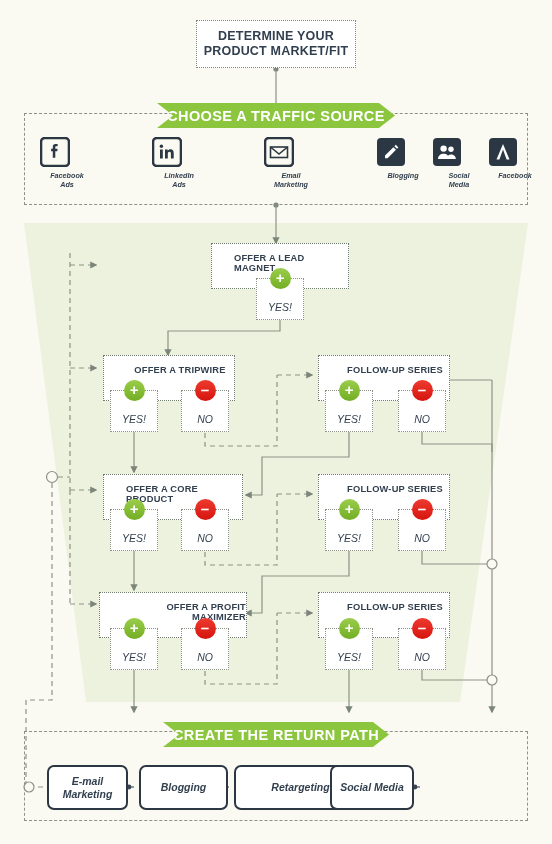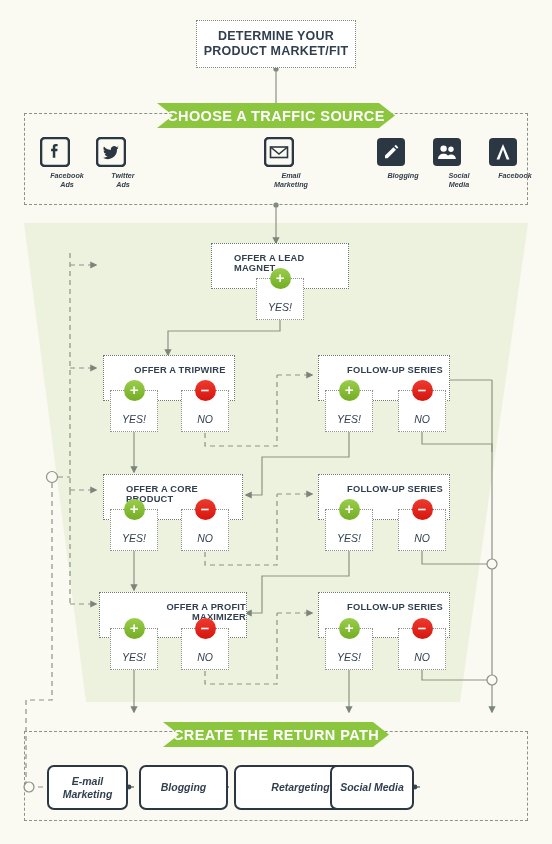--- a/index.html
+++ b/index.html
@@ -213,30 +213,32 @@
   <div class="icon-cell" style="left:26px">
     <div class="icon-sq">
       <svg width="30" height="30" viewBox="0 0 30 30">
           <rect x="1" y="1" width="28" height="28" rx="4" fill="none" stroke="#2b3742" stroke-width="2.6"></rect>
           <path d="M17.6 9.2h-1.5c-.5 0-.8.3-.8.9v1.7h2.3l-.3 2.4h-2v6.6h-2.5v-6.6h-1.7v-2.4h1.7v-2c0-1.7 1-2.7 2.6-2.7h2.2z" fill="#2b3742"></path>
         </svg>
     </div>
     <div class="icon-label">Facebook Ads</div>
   </div>
 
-  <div class="icon-cell" style="left:82px">
+
+  <div class="icon-cell" style="left:138px">
     <div class="icon-sq">
       <svg width="30" height="30" viewBox="0 0 30 30">
           <rect x="1" y="1" width="28" height="28" rx="4" fill="none" stroke="#2b3742" stroke-width="2.6"></rect>
-          <path d="M23 10.4c-.6.3-1.2.5-1.9.6.7-.4 1.2-1 1.4-1.8-.6.4-1.3.7-2.1.8a3.3 3.3 0 0 0-5.6 3 9.3 9.3 0 0 1-6.8-3.4 3.3 3.3 0 0 0 1 4.4c-.5 0-1-.2-1.5-.4a3.3 3.3 0 0 0 2.6 3.2c-.4.2-1 .2-1.5.1a3.3 3.3 0 0 0 3 2.3 6.6 6.6 0 0 1-4.9 1.4 9.3 9.3 0 0 0 14.3-8.3c.7-.5 1.3-1.1 1.7-1.8z" fill="#2b3742"></path>
-        </svg>
-    </div>
-    <div class="icon-label">Twitter Ads</div>
-  </div>
-
+          <rect x="8" y="12.5" width="2.8" height="9" fill="#2b3742"></rect>
+          <circle cx="9.4" cy="9.3" r="1.7" fill="#2b3742"></circle>
+          <path d="M13 12.5h2.7v1.3c.5-.9 1.5-1.5 2.8-1.5 2.1 0 3.2 1.3 3.2 3.7v5.5h-2.8v-4.9c0-1.2-.4-1.9-1.4-1.9s-1.7.7-1.7 1.9v4.9H13z" fill="#2b3742"></path>
+        </svg>
+    </div>
+    <div class="icon-label">LinkedIn Ads</div>
+  </div>
 
 
   <div class="icon-cell" style="left:250px">
     <div class="icon-sq">
       <svg width="30" height="30" viewBox="0 0 30 30">
           <rect x="1" y="1" width="28" height="28" rx="4" fill="none" stroke="#2b3742" stroke-width="2.6"></rect>
           <rect x="6.5" y="10" width="17" height="10.5" fill="none" stroke="#2b3742" stroke-width="1.6"></rect>
           <path d="M6.5 10 L15 17 L23.5 10" fill="none" stroke="#2b3742" stroke-width="1.6"></path>
         </svg>
     </div>

